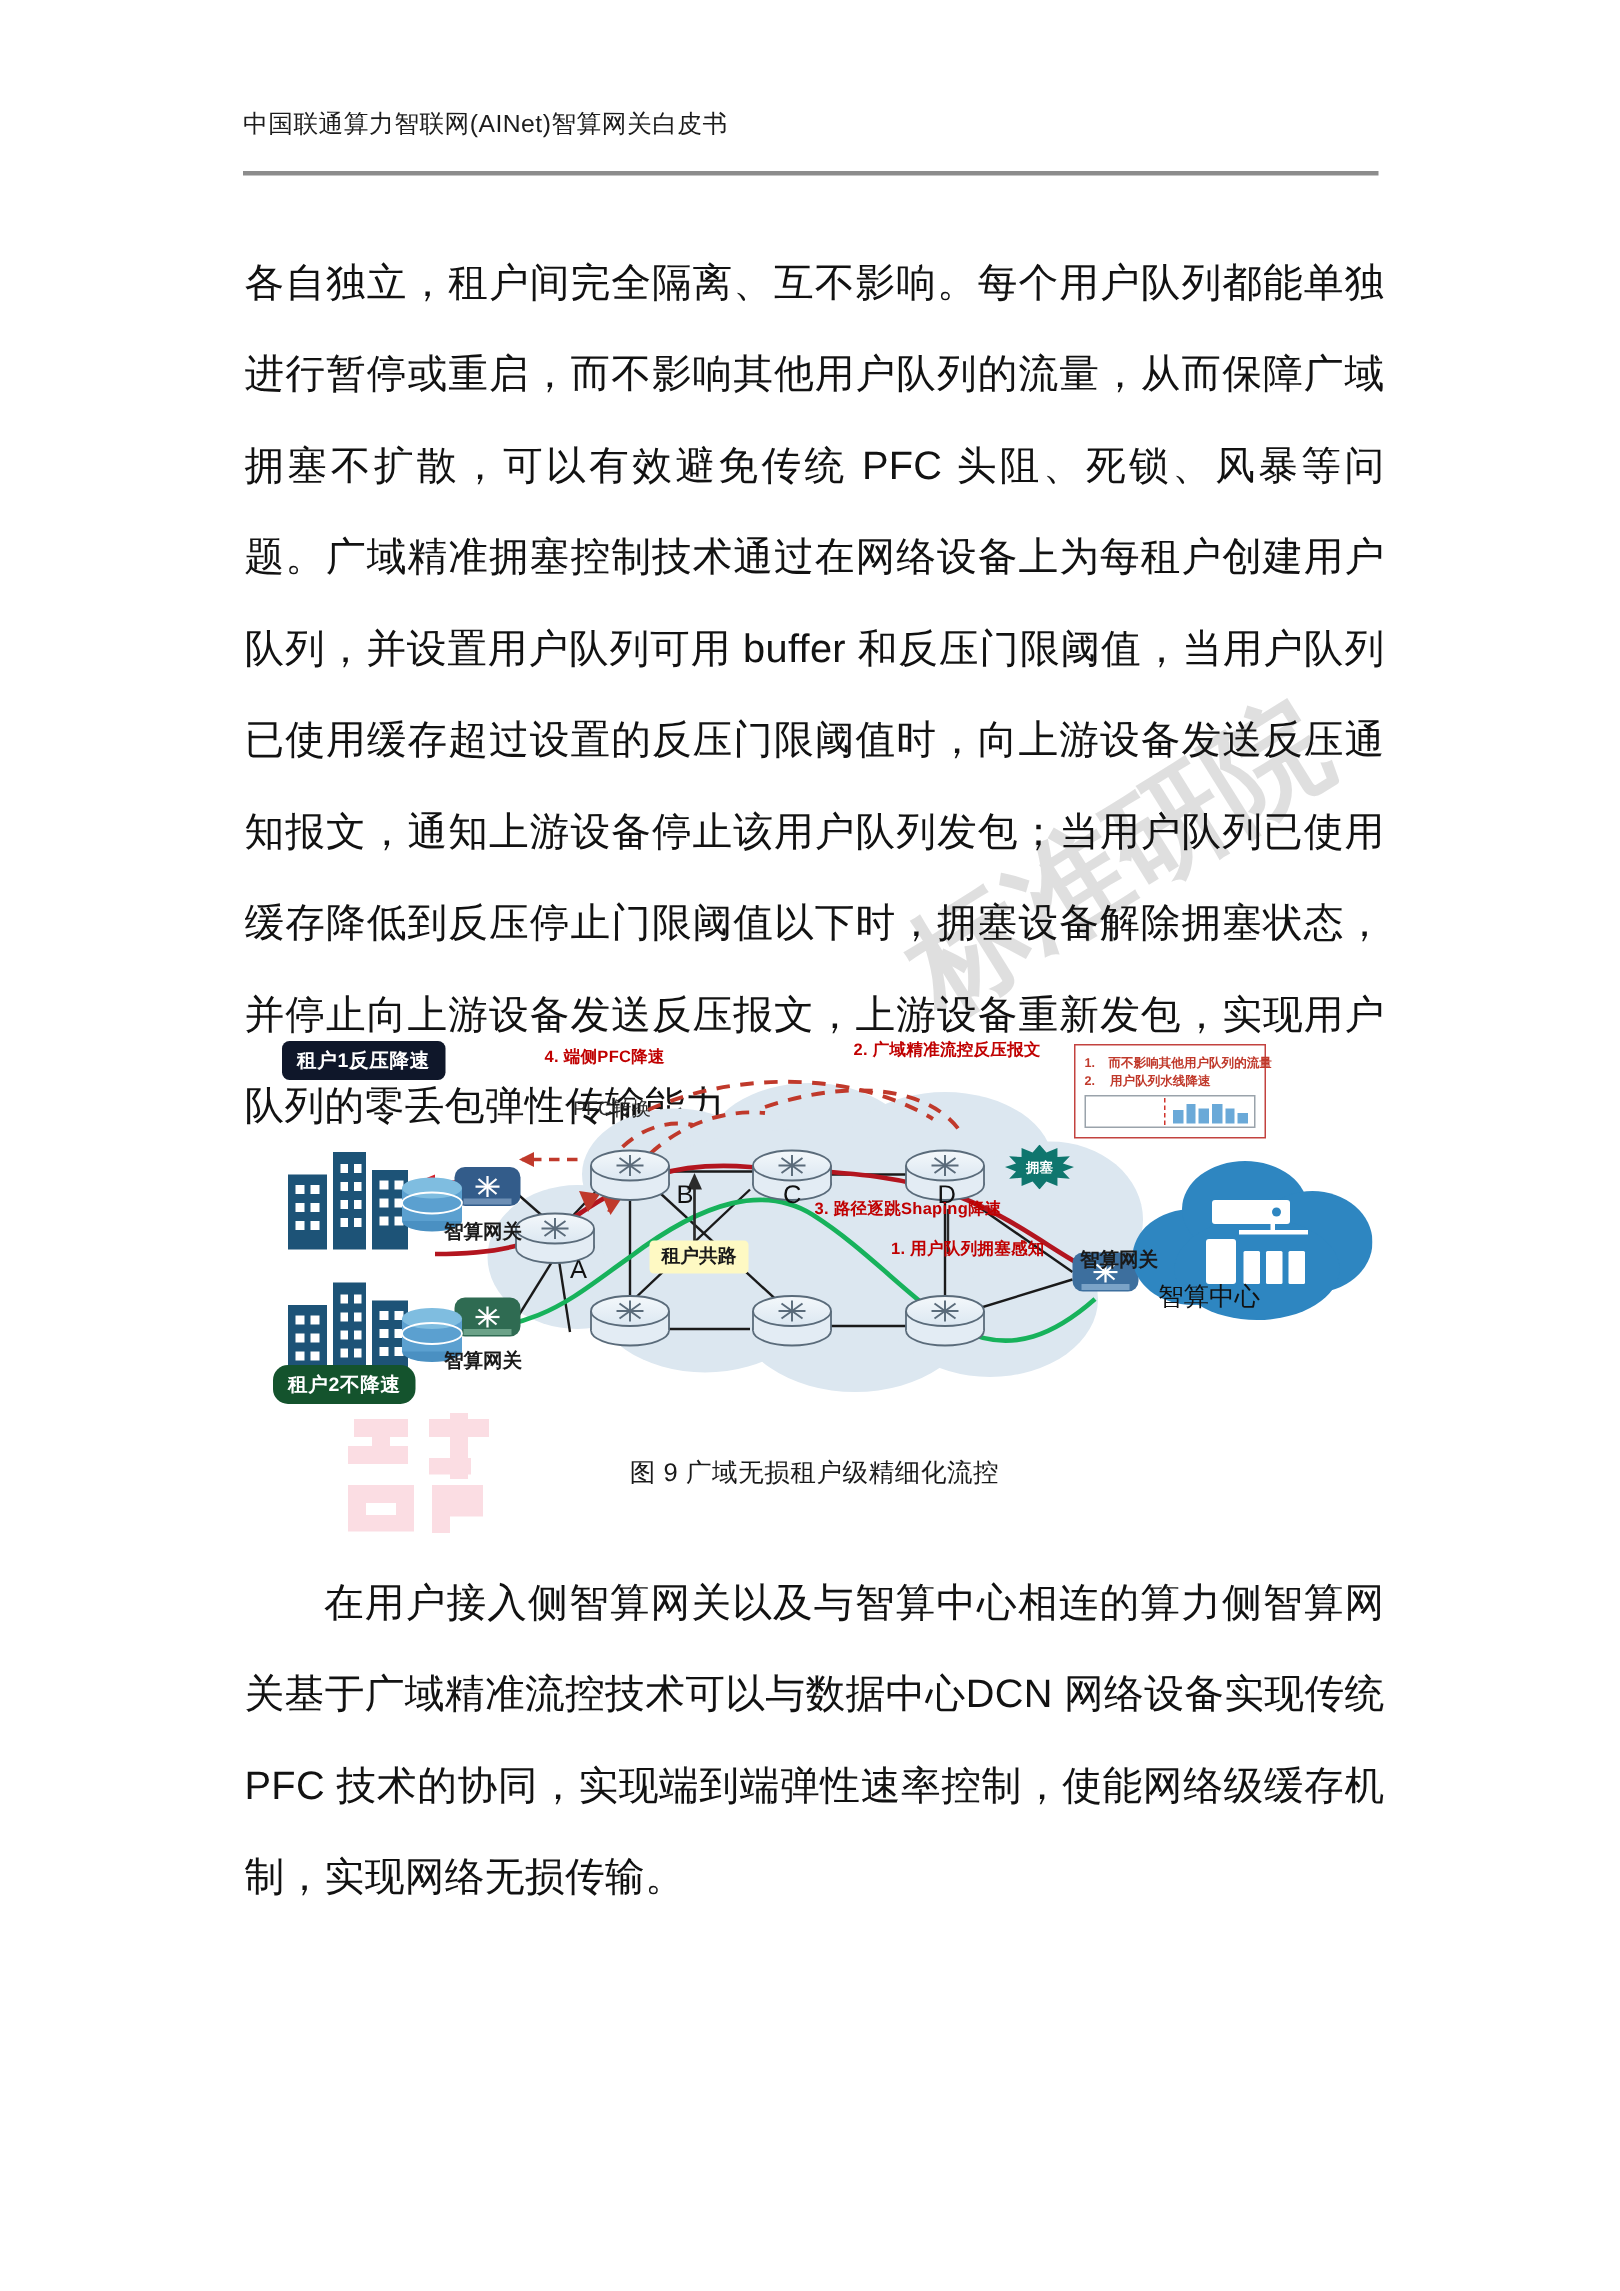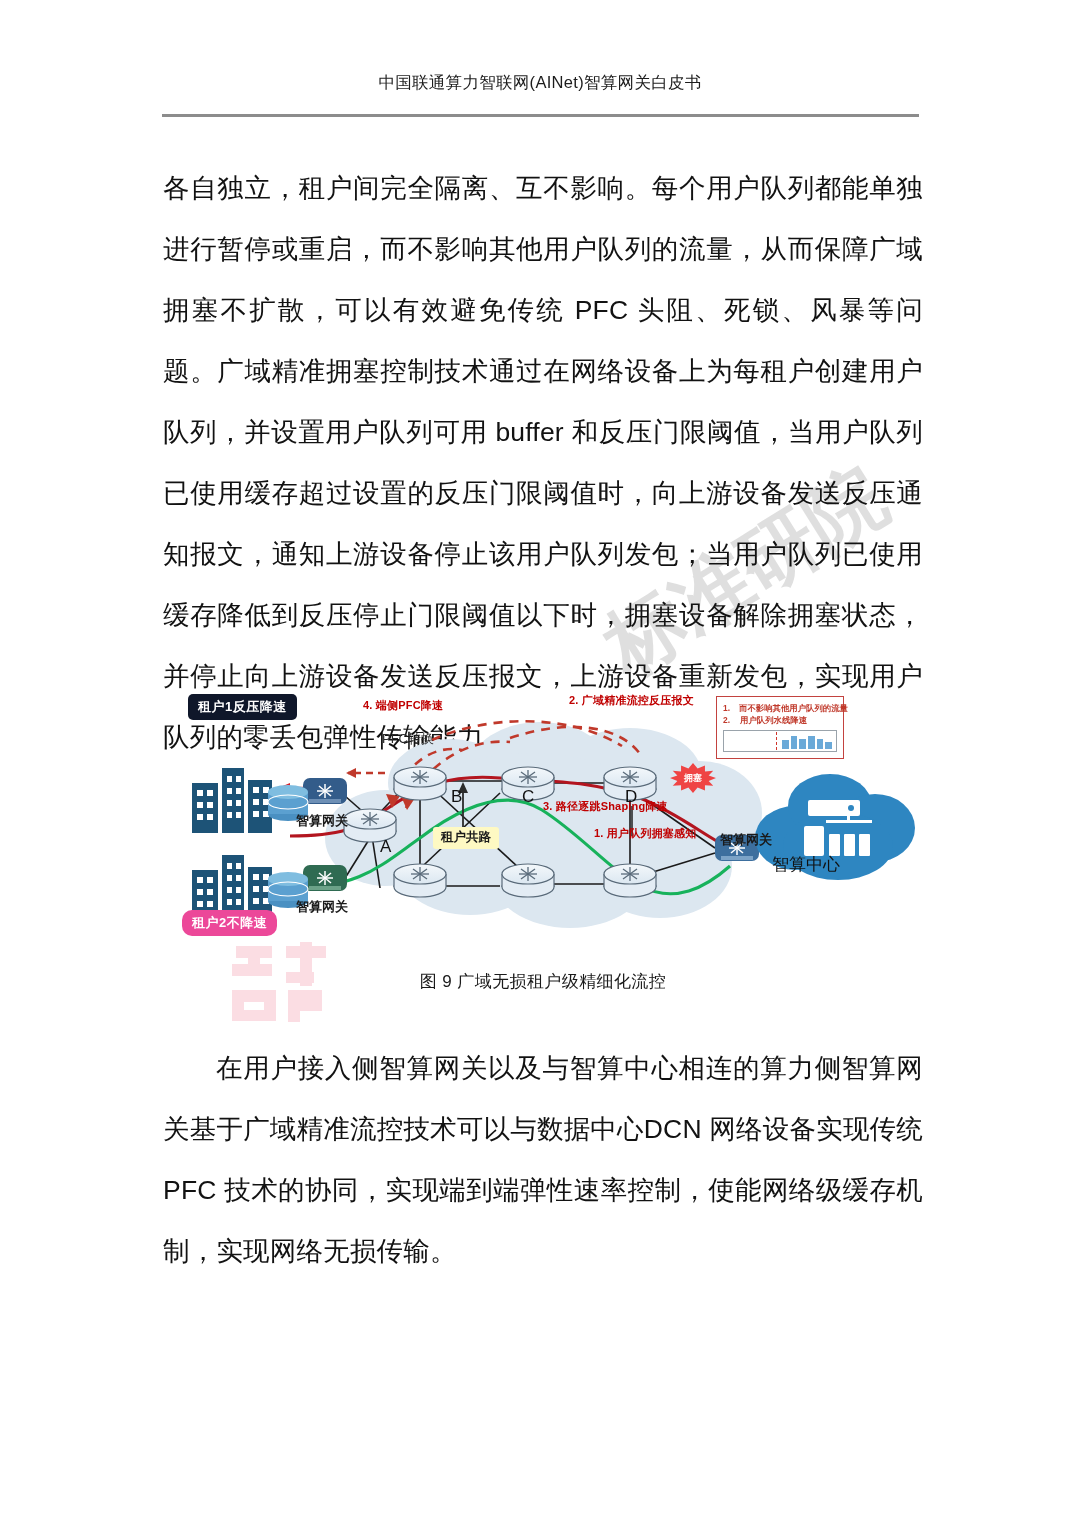--- a/index.html
+++ b/index.html
@@ -17,21 +17,20 @@
     background: #ffffff;
     overflow: hidden;
   }
 
   
   .header {
     position: absolute;
     left: 162px;
     top: 72px;
     width: 756px;
-    text-align: center;
   }
   .header-title {
     font-size: 16.5px;
     color: #1c1c1c;
     letter-spacing: 0.3px;
     white-space: nowrap;
   }
   .header-rule {
     position: absolute;
     left: 162px;
@@ -93,21 +92,21 @@
   .badge-red {
     background: #0f172a;
     color: #ffffff;
     font-size: 13px;
     font-weight: bold;
     padding: 6px 10px 7px 10px;
     border-radius: 5px;
     letter-spacing: 0.5px;
   }
   .badge-green {
-    background: #ec4899;
+    background: #14532d;
     color: #ffffff;
     font-size: 13px;
     font-weight: bold;
     padding: 6px 10px 7px 10px;
     border-radius: 10px;
     letter-spacing: 0.5px;
   }
   .step-red {
     color: #c00000;
     font-size: 11px;
@@ -183,21 +182,21 @@
   }
   .legend-bars i {
     flex: 1;
     background: #6aa9d8;
     display: block;
   }
   .burst {
     position: absolute;
     width: 46px;
     height: 30px;
-    background: #ef4444;
+    background: #0f766e;
     color: #fff;
     font-size: 9px;
     font-weight: bold;
     display: flex;
     align-items: center;
     justify-content: center;
     clip-path: polygon(50% 0%, 60% 18%, 76% 8%, 76% 28%, 94% 26%, 84% 42%,
                        100% 50%, 84% 60%, 94% 76%, 76% 74%, 76% 92%, 60% 82%,
                        50% 100%, 40% 82%, 24% 92%, 24% 74%, 6% 76%, 16% 60%,
                        0% 50%, 16% 42%, 6% 26%, 24% 28%, 24% 8%, 40% 18%);

